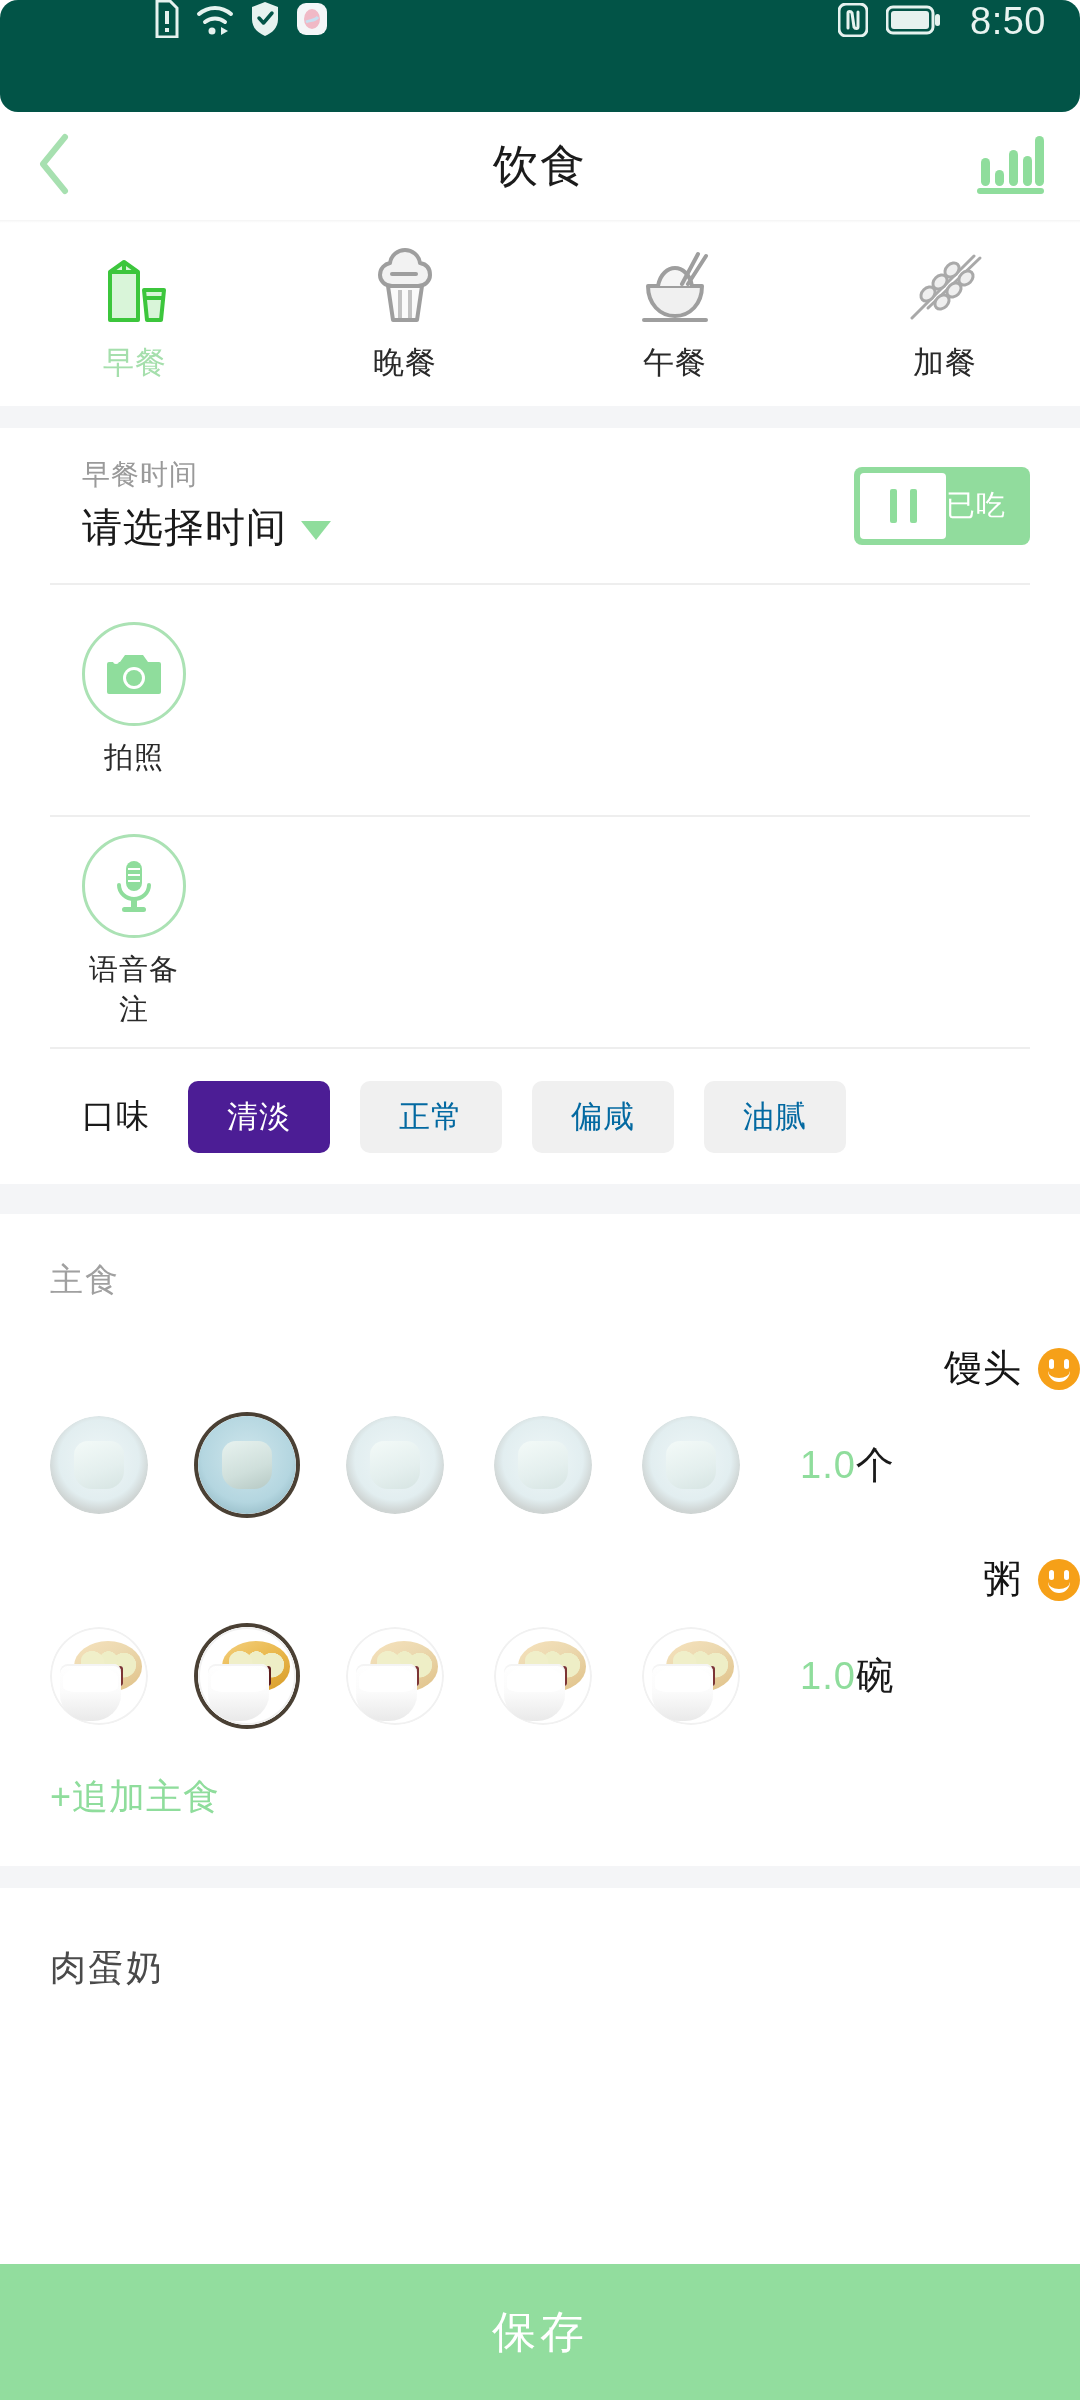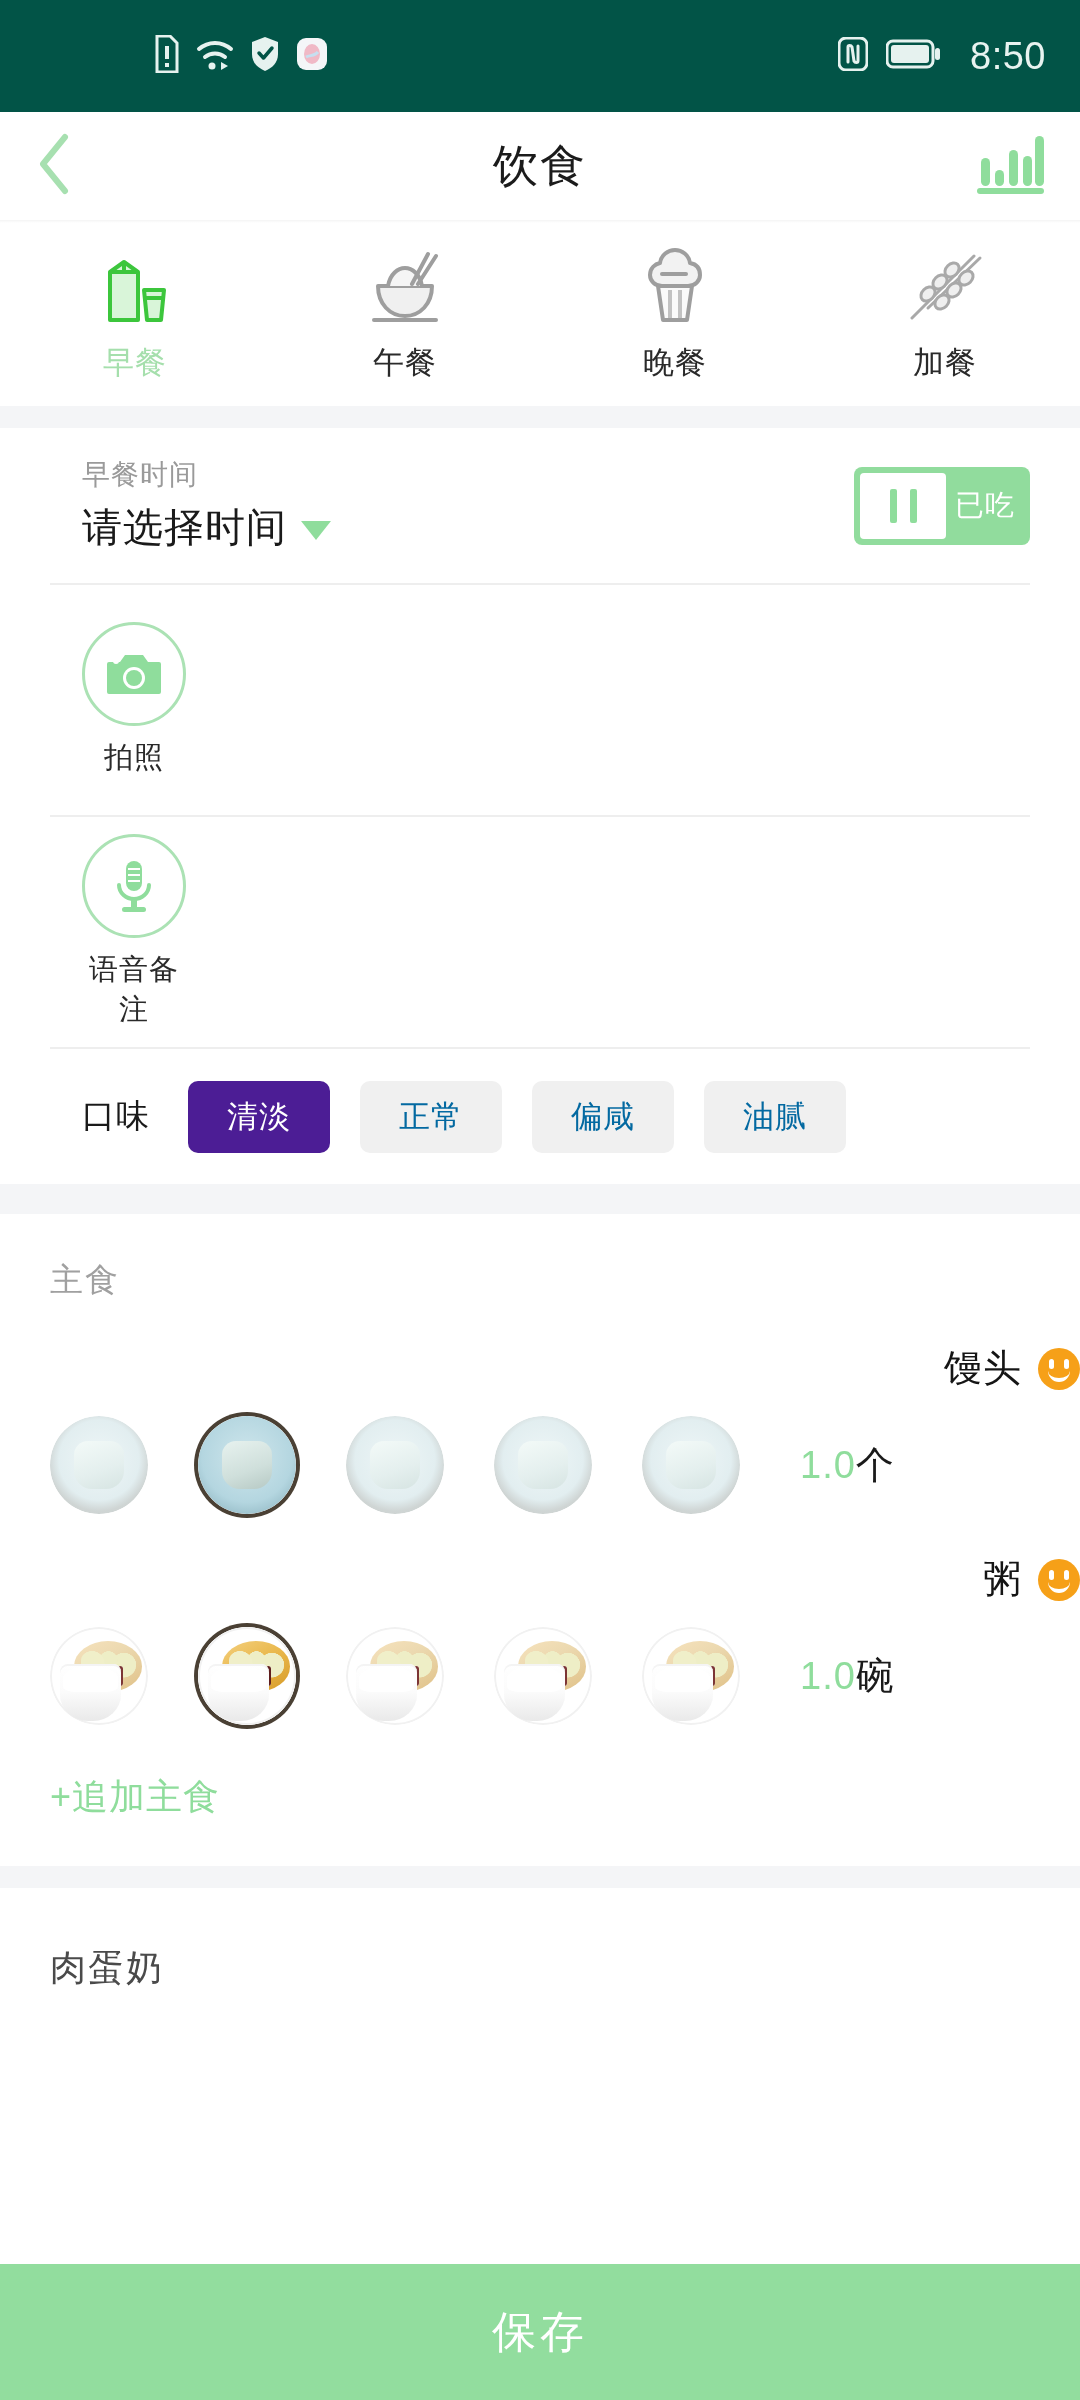--- a/index.html
+++ b/index.html
@@ -17,23 +17,24 @@
     background: #ffffff;
     display: flex;
     flex-direction: column;
   }
 
   
   .statusbar {
     height: 112px;
     background: #025447;
     display: flex;
-    align-items: center;
+    align-items: flex-start;
     padding: 0 34px;
     flex: 0 0 auto;
+    border-radius: 18px;
   }
   .sb-left { display: flex; align-items: center; gap: 16px; margin-left: 120px; }
   .sb-right { display: flex; align-items: center; gap: 18px; margin-left: auto; }
   .sb-time {
     color: #e8f3f0;
     font-size: 38px;
     letter-spacing: 0.5px;
     margin-left: 10px;
   }
   .icon-sim, .icon-wifi, .icon-shield, .icon-app, .icon-nfc, .icon-batt { display: block; }
@@ -139,21 +140,21 @@
     gap: 13px;
   }
   .toggle-thumb i {
     display: block;
     width: 7px; height: 34px;
     background: #8fdd9c;
     border-radius: 2px;
   }
   .toggle-text {
     flex: 1;
-    text-align: center;
+    text-align: left;
     font-size: 29px;
     color: #ffffff;
     letter-spacing: 1px;
   }
 
   .divider {
     height: 2px;
     background: #eeeeee;
     margin: 0 50px;
   }
@@ -481,40 +482,40 @@
           <path d="M52 44h20l-3 30H55z" fill="#d9f5d9" stroke="#3cc63c" stroke-width="4" stroke-linejoin="round"></path>
           <path d="M52 52h20" fill="none" stroke="#3cc63c" stroke-width="4"></path>
         </svg>
       </div>
       <div class="tab-label">早餐</div>
     </div>
 
     <div class="meal-tab">
       <div class="tab-icon">
         <svg width="86" height="86" viewBox="0 0 86 86">
+          <path d="M30 40c-7 0-12-5-12-11 0-7 5-11 10-12 1-8 8-13 15-13s14 5 15 13c6 1 10 5 10 12 0 6-5 11-12 11z" fill="#f2f2f2" stroke="#9e9e9e" stroke-width="4" stroke-linejoin="round"></path>
+          <path d="M26 40h34l-5 34H31z" fill="#fafafa" stroke="#9e9e9e" stroke-width="4" stroke-linejoin="round"></path>
+          <path d="M38 44v28M48 44v28" fill="none" stroke="#c2c2c2" stroke-width="4"></path>
+          <path d="M30 28h24" fill="none" stroke="#9e9e9e" stroke-width="4" stroke-linecap="round"></path>
+        </svg>
+      </div>
+      <div class="tab-label">晚餐</div>
+    </div>
+
+    <div class="meal-tab">
+      <div class="tab-icon">
+        <svg width="86" height="86" viewBox="0 0 86 86">
           <path d="M16 40h54c0 18-12 30-27 30S16 58 16 40z" fill="#f0f0f0" stroke="#9e9e9e" stroke-width="4" stroke-linejoin="round"></path>
           <path d="M12 74h62" fill="none" stroke="#9e9e9e" stroke-width="4" stroke-linecap="round"></path>
           <path d="M26 40c2-12 10-18 17-18s15 6 17 18" fill="#f5f5f5" stroke="#9e9e9e" stroke-width="4" stroke-linejoin="round"></path>
           <path d="M56 38L74 10" fill="none" stroke="#9e9e9e" stroke-width="4" stroke-linecap="round"></path>
           <path d="M50 38L66 8" fill="none" stroke="#9e9e9e" stroke-width="4" stroke-linecap="round"></path>
         </svg>
       </div>
       <div class="tab-label">午餐</div>
-    </div>
-
-    <div class="meal-tab">
-      <div class="tab-icon">
-        <svg width="86" height="86" viewBox="0 0 86 86">
-          <path d="M30 40c-7 0-12-5-12-11 0-7 5-11 10-12 1-8 8-13 15-13s14 5 15 13c6 1 10 5 10 12 0 6-5 11-12 11z" fill="#f2f2f2" stroke="#9e9e9e" stroke-width="4" stroke-linejoin="round"></path>
-          <path d="M26 40h34l-5 34H31z" fill="#fafafa" stroke="#9e9e9e" stroke-width="4" stroke-linejoin="round"></path>
-          <path d="M38 44v28M48 44v28" fill="none" stroke="#c2c2c2" stroke-width="4"></path>
-          <path d="M30 28h24" fill="none" stroke="#9e9e9e" stroke-width="4" stroke-linecap="round"></path>
-        </svg>
-      </div>
-      <div class="tab-label">晚餐</div>
     </div>
 
     <div class="meal-tab">
       <div class="tab-icon">
         <svg width="86" height="86" viewBox="0 0 86 86">
           <g stroke="#a9a9a9" stroke-width="3" fill="#efefef">
             <path d="M10 72L72 10" fill="none" stroke-linecap="round"></path>
             <path d="M26 62L78 12" fill="none" stroke-linecap="round"></path>
             <ellipse cx="26" cy="48" rx="8" ry="6" transform="rotate(-45 26 48)"></ellipse>
             <ellipse cx="38" cy="36" rx="8" ry="6" transform="rotate(-45 38 36)"></ellipse>

